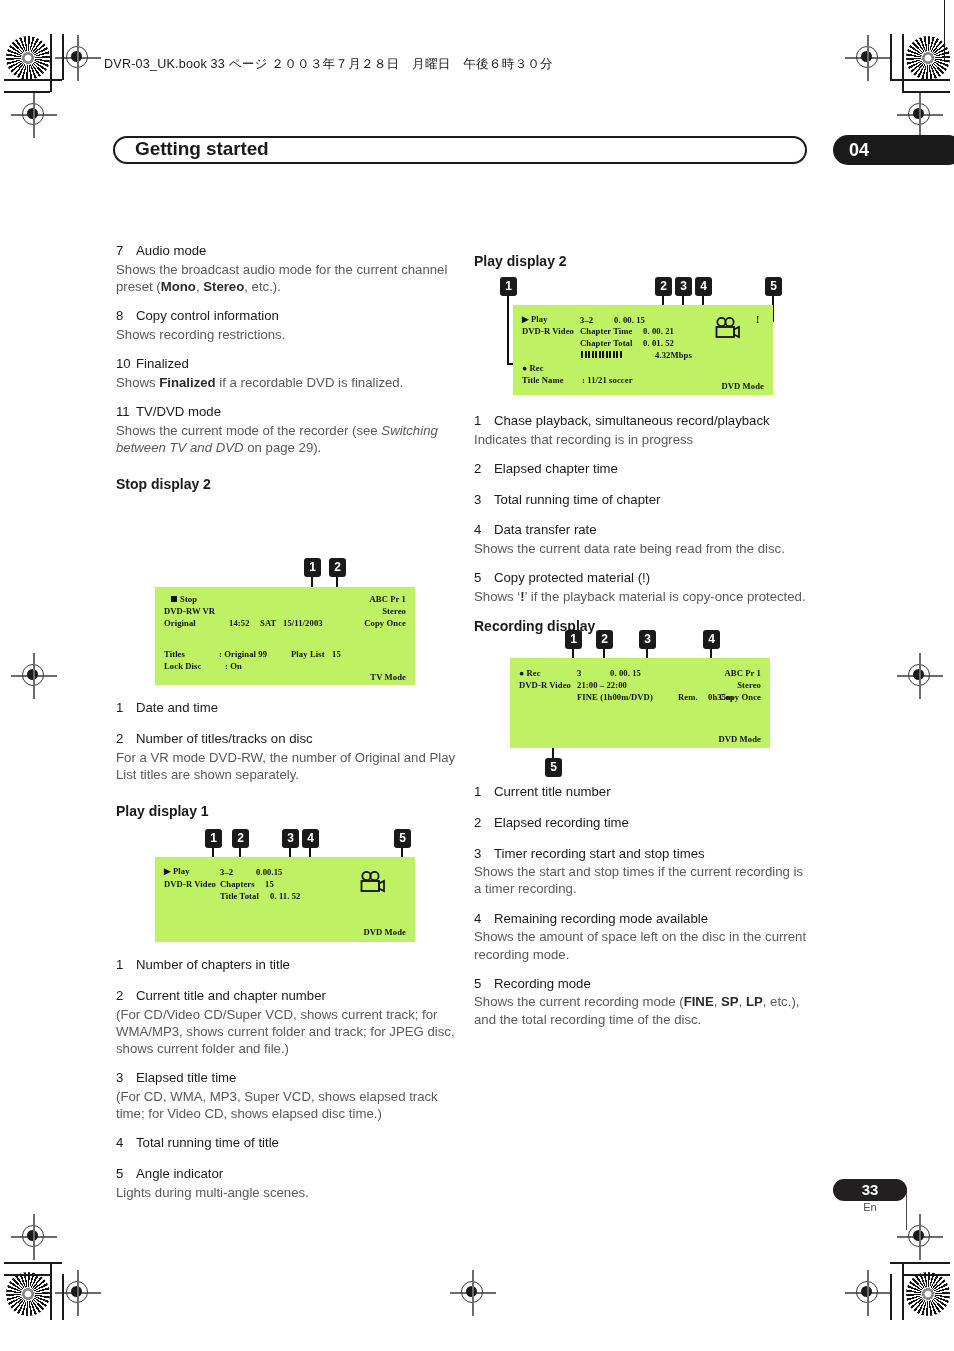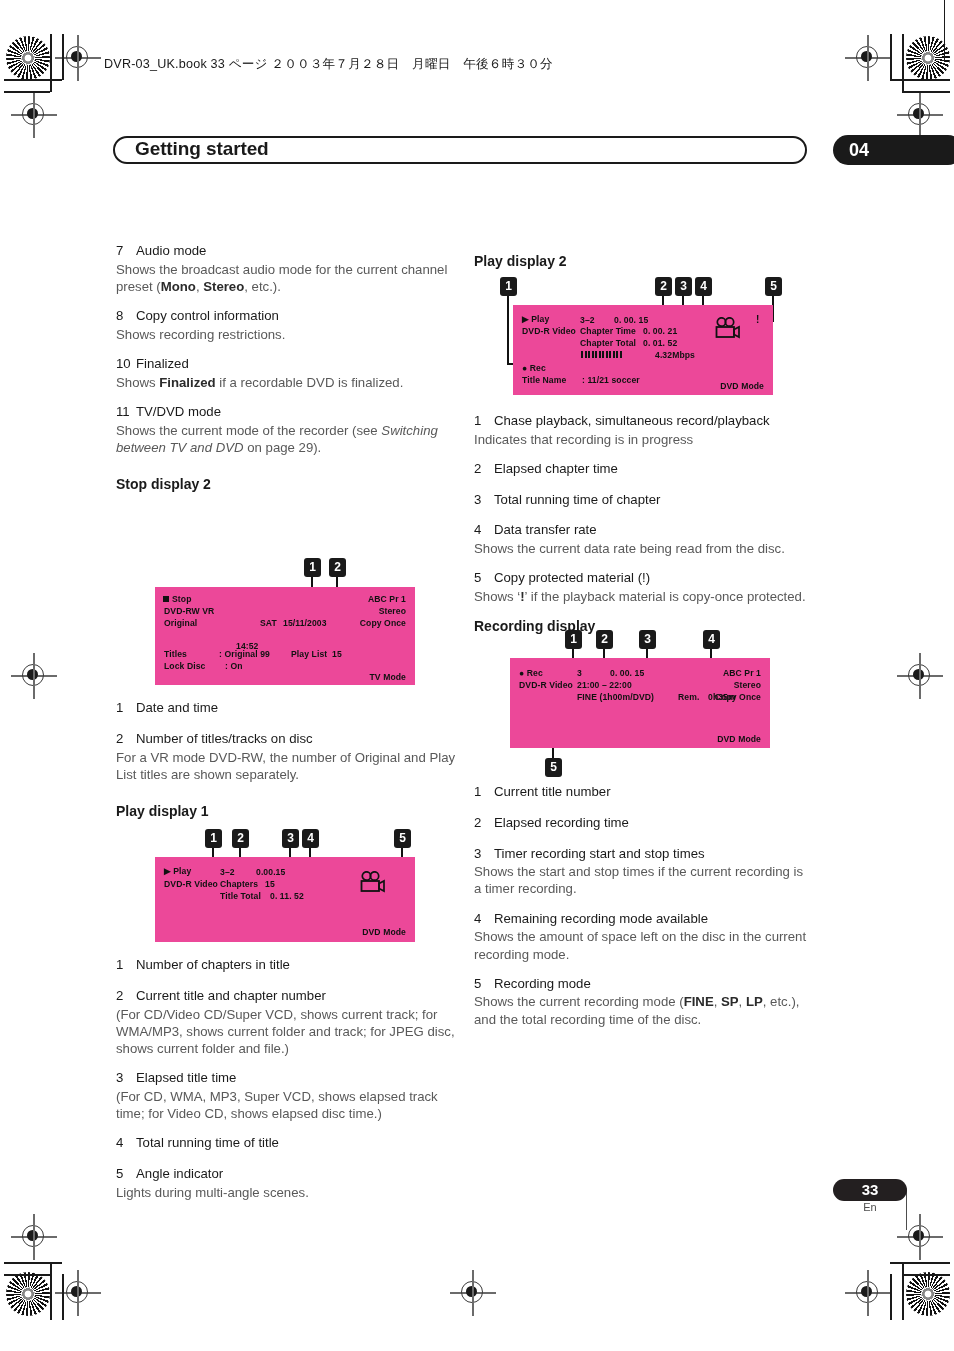--- a/index.html
+++ b/index.html
@@ -156,21 +156,22 @@
   .sec-head {
     font-size: 14px;
     font-weight: bold;
     color: #1a1a1a;
     margin: 20px 0 0 0;
   }
 
   
   .panel {
     position: absolute;
-    background: #ec4899;
+    background: #bef264;
+    font-family: Liberation Serif, serif;
   }
   .panel .ln {
     position: absolute;
     font-size: 8.6px;
     font-weight: bold;
     color: #111;
     white-space: nowrap;
     letter-spacing: 0.1px;
   }
   .panel .ln.r { text-align: right; }
@@ -346,26 +347,26 @@
 
   <div>
     <div class="callout" style="left:304px; top:558px;">1</div>
     <div class="callout" style="left:329px; top:558px;">2</div>
     <div class="lead v" style="left:311px; top:577px; height:45px;"></div>
     <div class="lead h" style="left:296px; top:621px; width:16px;"></div>
     <div class="lead v" style="left:336px; top:577px; height:81px;"></div>
     <div class="lead h" style="left:316px; top:657px; width:21px;"></div>
 
     <div class="panel" style="left:155px; top:587px; width:260px; height:98px;">
-      <div class="ln" style="left:8px; top:7px;">
+      <div class="ln" style="left:16px; top:7px;">
         <span style="display:inline-block;width:6px;height:6px;background:#111;margin-right:3px;"></span><span>Stop</span>
       </div>
       <div class="ln" style="left:9px; top:19px;">DVD-RW  VR</div>
       <div class="ln" style="left:9px; top:31px;">Original</div>
-      <div class="ln" style="left:81px; top:31px;margin-top:23px;">14:52</div>
+      <div class="ln" style="left:74px; top:31px;">14:52</div>
       <div class="ln" style="left:105px; top:31px;">SAT</div>
       <div class="ln" style="left:128px; top:31px;">15/11/2003</div>
 
       <div class="ln r" style="right:9px; top:7px;">ABC  Pr 1</div>
       <div class="ln r" style="right:9px; top:19px;">Stereo</div>
       <div class="ln r" style="right:9px; top:31px;">Copy Once</div>
 
       <div class="ln" style="left:9px; top:62px;">Titles</div>
       <div class="ln" style="left:64px; top:62px;">: Original  99</div>
       <div class="ln" style="left:136px; top:62px;">Play List</div>

